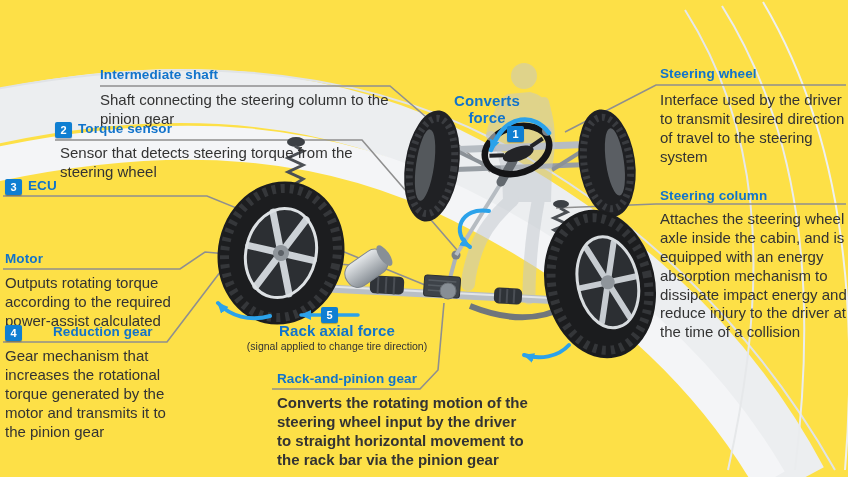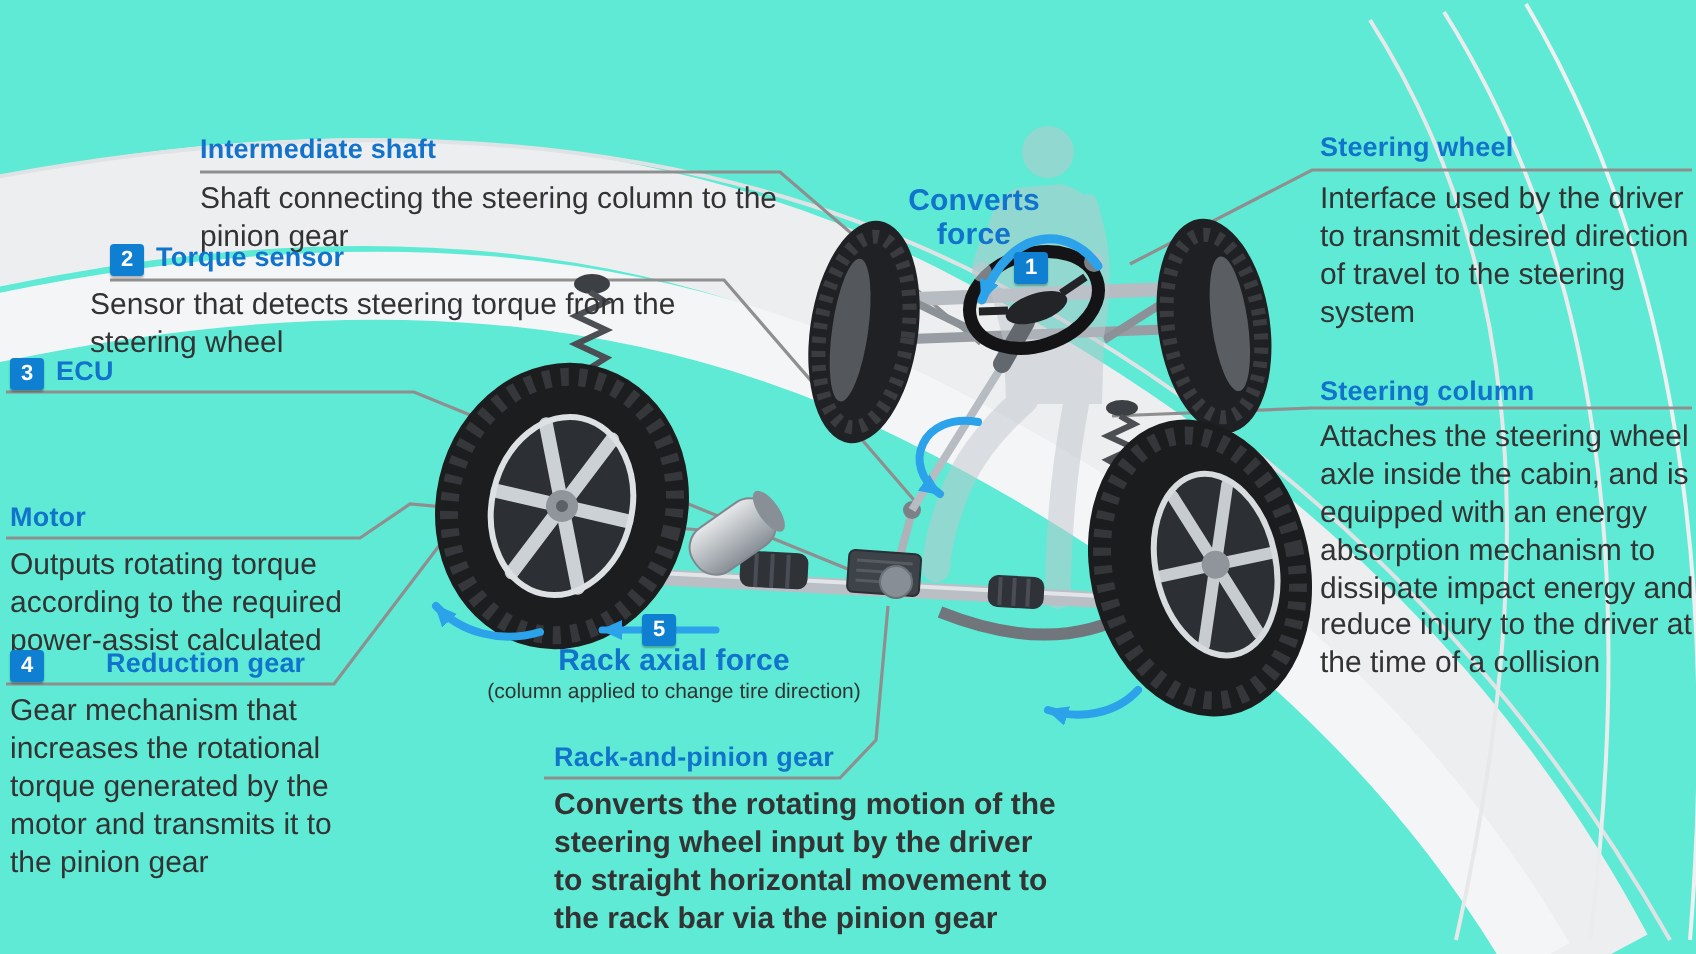--- a/index.html
+++ b/index.html
@@ -1,17 +1,17 @@
 <!DOCTYPE html>
 <html><head>
 <meta charset="utf-8">
 <style>
   html,body{margin:0;padding:0;background:#fff;}
   .stage{
-    position:relative;width:848px;height:477px;background:#5eead4;overflow:hidden;
+    position:relative;width:848px;height:477px;background:#fde047;overflow:hidden;
     font-family:"Liberation Sans",sans-serif;
   }
   .stage svg.illu{position:absolute;left:0;top:0;z-index:1;}
   .lbl{position:absolute;z-index:3;}
   .lbl-title{color:#1173cb;font-weight:bold;font-size:13.5px;line-height:1.15;letter-spacing:.1px;}
   .lbl-desc{color:#333;font-size:15px;line-height:1.26;}
   .lbl-desc.small{font-size:10.5px;}
   .big{font-size:15px;}
   .center{text-align:center;}
   .nbadge{
@@ -173,35 +173,35 @@
       <path d="M270,316 C250,322 230,316 218,303" stroke-width="4" marker-end="url(#ah)"></path>
       <path d="M569,345 C558,357 540,360 524,355" stroke-width="4" marker-end="url(#ah)"></path>
     </g>
   </svg>
 
   <div class="lbl lbl-title" style="left:100px;top:67px;width:200px;">Intermediate shaft</div>
   <div class="lbl lbl-desc" style="left:100px;top:91px;width:300px;">Shaft connecting the steering column to the pinion gear</div>
 
   <div class="nbadge" style="left:55px;top:122px;">2</div>
   <div class="lbl lbl-title" style="left:78px;top:121px;width:200px;">Torque sensor</div>
-  <div class="lbl lbl-desc" style="left:45px;top:144px;width:310px;">Sensor that detects steering torque from the steering wheel</div>
+  <div class="lbl lbl-desc" style="left:60px;top:144px;width:310px;">Sensor that detects steering torque from the steering wheel</div>
 
   <div class="nbadge" style="left:5px;top:179px;">3</div>
   <div class="lbl lbl-title" style="left:28px;top:178px;width:150px;">ECU</div>
 
   <div class="lbl lbl-title" style="left:5px;top:251px;width:150px;">Motor</div>
   <div class="lbl lbl-desc" style="left:5px;top:274px;width:200px;">Outputs rotating torque according to the required power-assist calculated</div>
 
   <div class="nbadge" style="left:5px;top:325px;">4</div>
   <div class="lbl lbl-title" style="left:28px;top:324px;width:160px;padding-left:25px;">Reduction gear</div>
   <div class="lbl lbl-desc" style="left:5px;top:347px;width:180px;">Gear mechanism that increases the rotational torque generated by the motor and transmits it to the pinion gear</div>
 
   <div class="nbadge" style="left:321px;top:307px;">5</div>
   <div class="lbl lbl-title big center" style="left:252px;top:322px;width:170px;text-align:center;">Rack axial force</div>
-  <div class="lbl lbl-desc small center" style="left:237px;top:340px;width:200px;">(column applied to change tire direction)</div>
+  <div class="lbl lbl-desc small center" style="left:237px;top:340px;width:200px;">(signal applied to change tire direction)</div>
 
   <div class="lbl lbl-title" style="left:277px;top:371px;width:200px;">Rack-and-pinion gear</div>
   <div class="lbl lbl-desc" style="left:277px;top:394px;width:252px;font-weight:bold;">Converts the rotating motion of the steering wheel input by the driver to straight horizontal movement to the rack bar via the pinion gear</div>
 
   <div class="lbl lbl-title" style="left:660px;top:66px;width:180px;">Steering wheel</div>
   <div class="lbl lbl-desc" style="left:660px;top:91px;width:185px;">Interface used by the driver to transmit desired direction of travel to the steering system</div>
 
   <div class="lbl lbl-title" style="left:660px;top:188px;width:180px;">Steering column</div>
   <div class="lbl lbl-desc" style="left:660px;top:210px;width:192px;">Attaches the steering wheel axle inside the cabin, and is equipped with an energy absorption mechanism to dissipate impact energy and reduce injury to the driver at the time of a collision</div>
 

